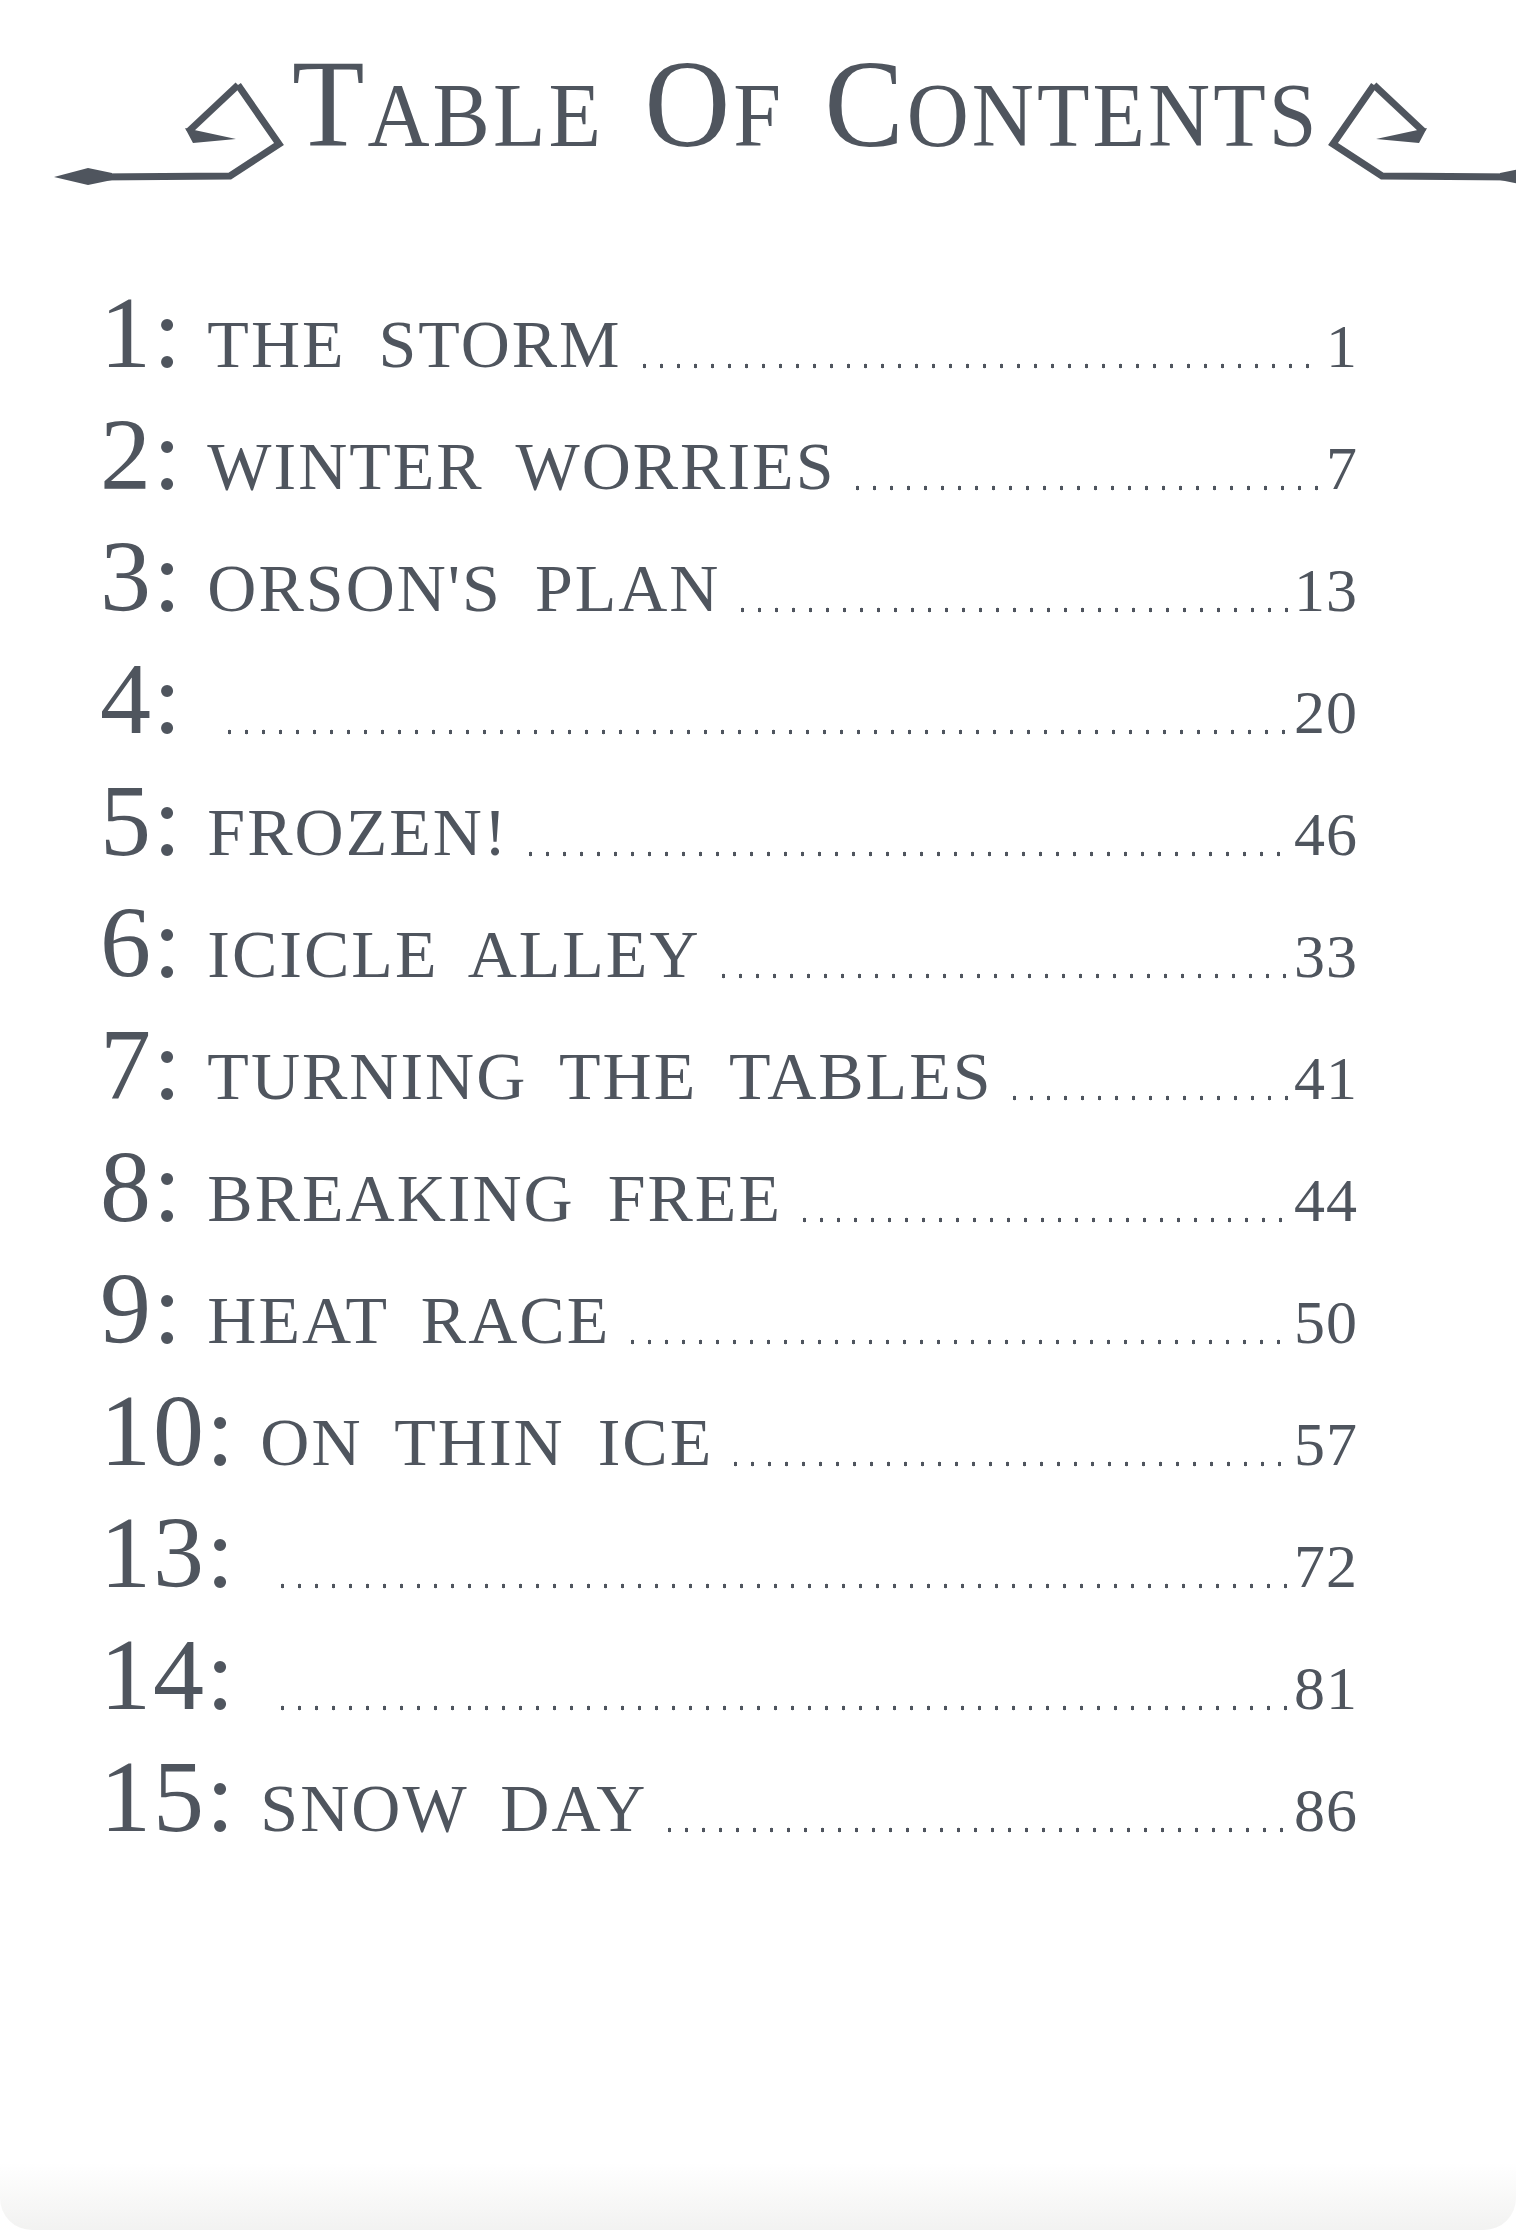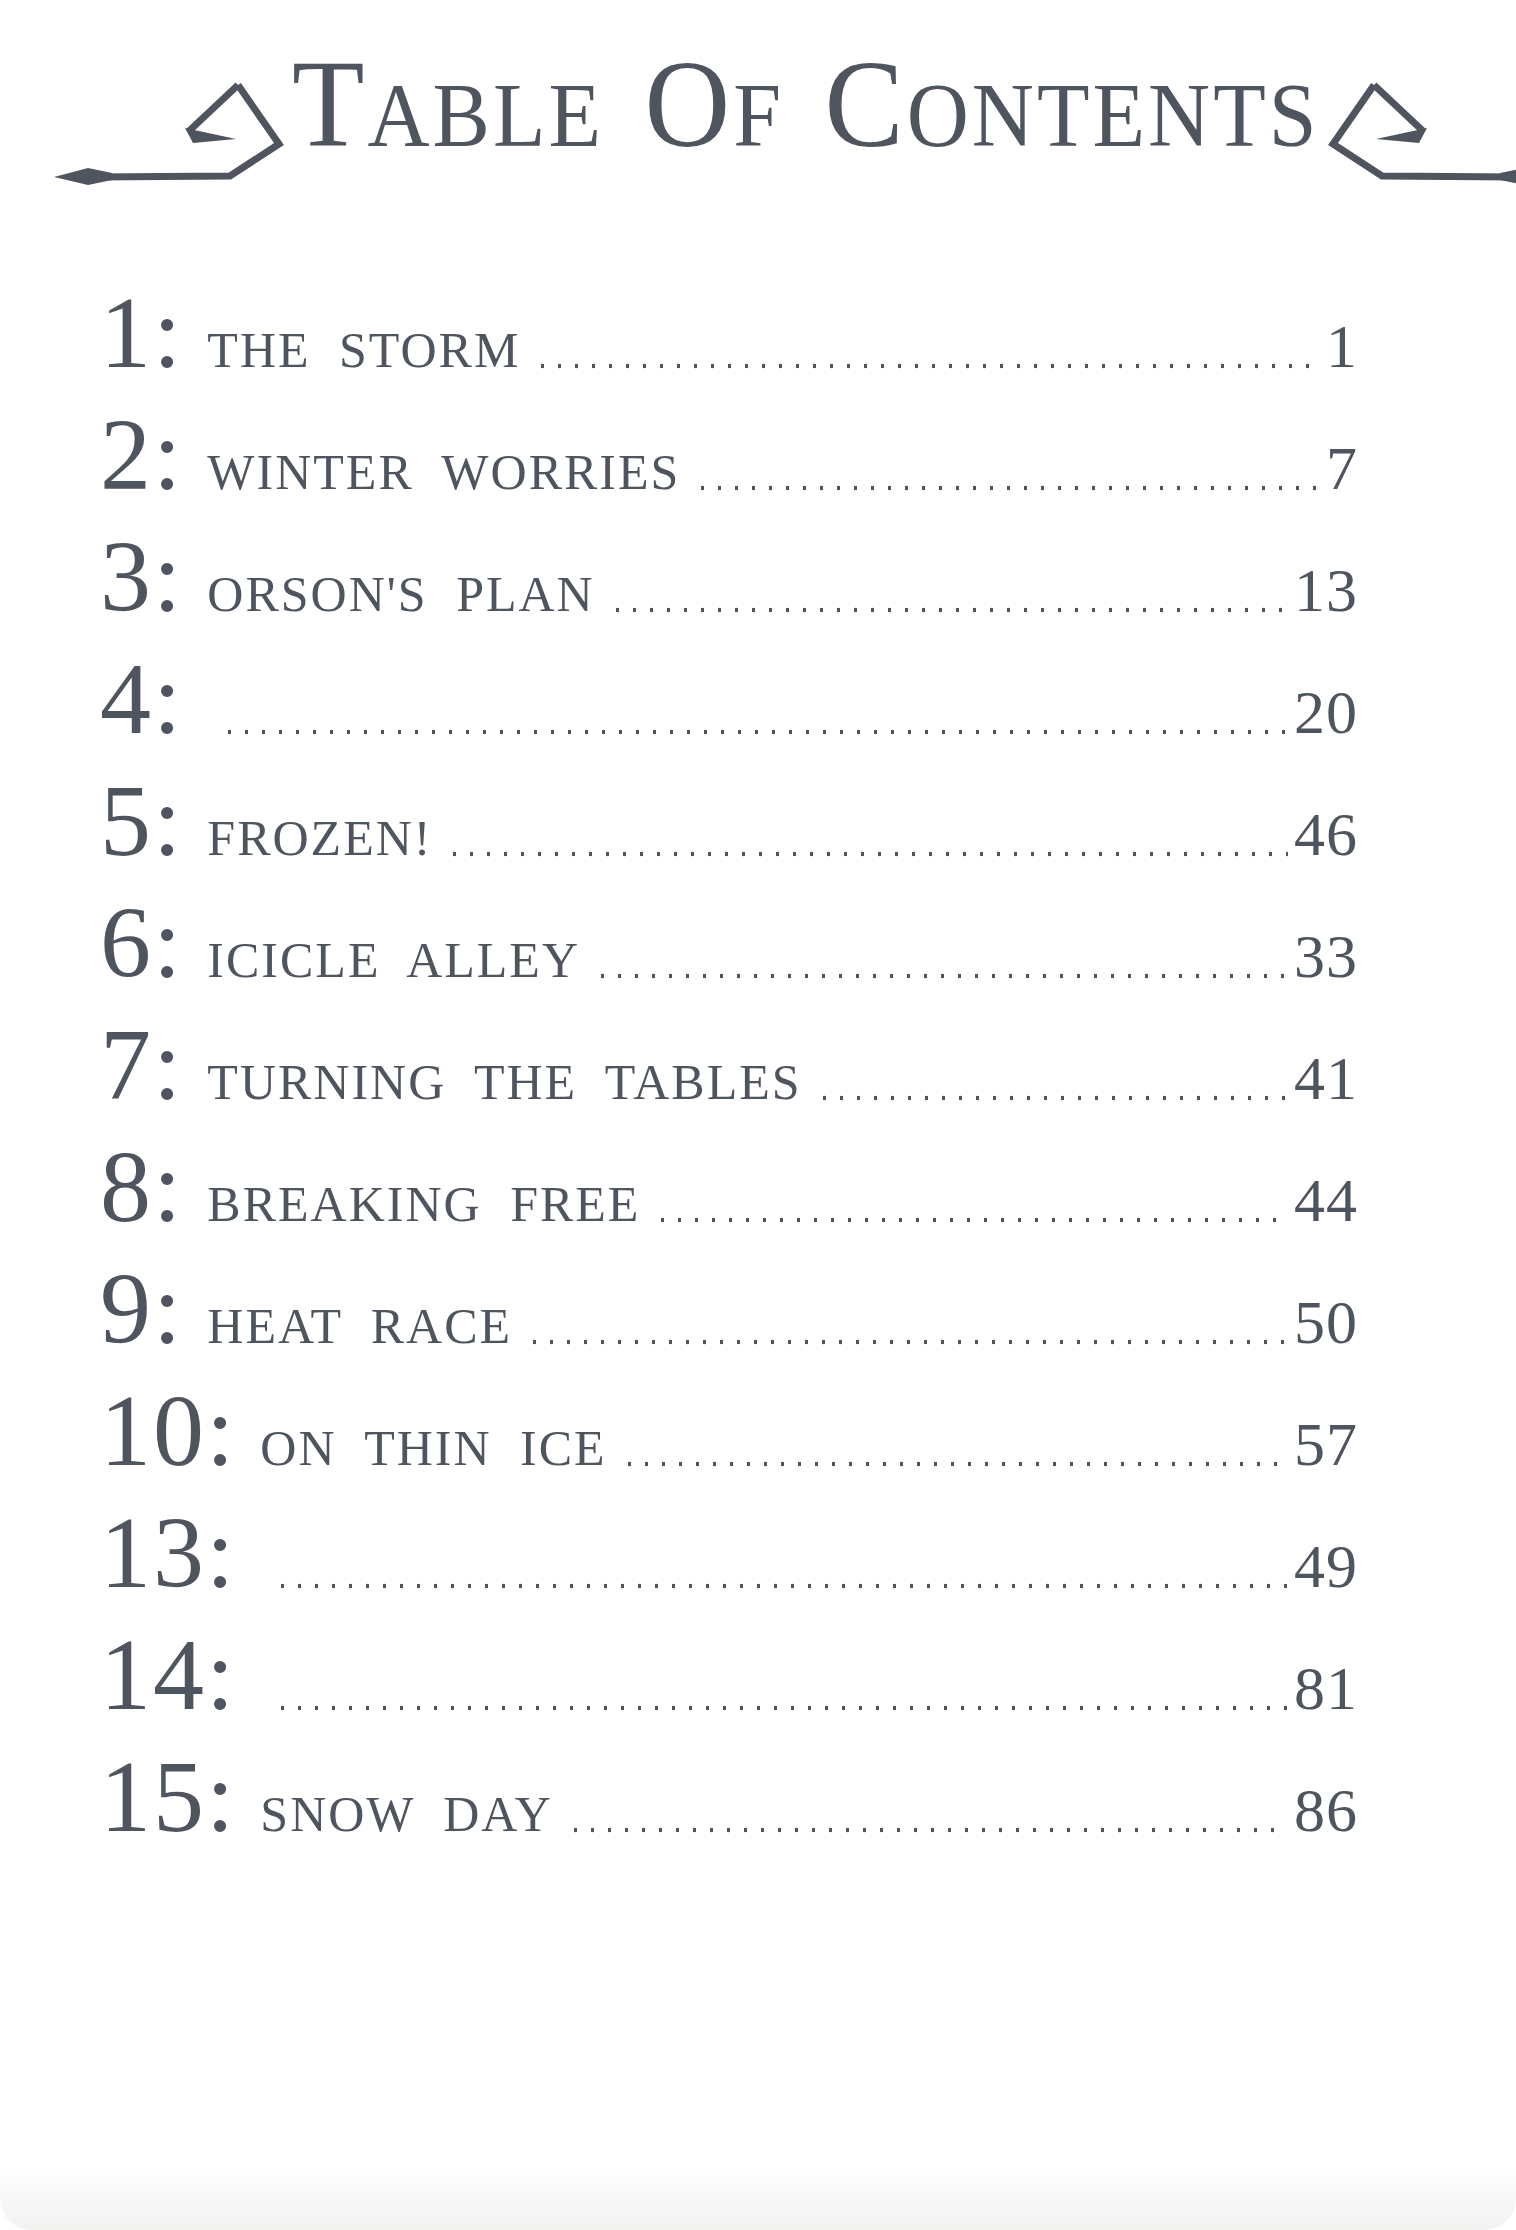--- a/index.html
+++ b/index.html
@@ -62,21 +62,21 @@
     height: 122px;
   }
   .num {
     font-size: 102px;
     line-height: 1;
     letter-spacing: 2px;
     flex: 0 0 auto;
     margin-right: 24px;
   }
   .chapter-title {
-    font-size: 50px;
+    font-size: 68px;
     line-height: 1;
     letter-spacing: 2px;
     word-spacing: 14px;
     flex: 0 0 auto;
     white-space: nowrap;
     text-align: center;
   }
   .leader {
     flex: 1 1 auto;
     align-self: flex-end;
@@ -192,21 +192,21 @@
     <span class="chapter-title">ON THIN ICE</span>
     <span class="leader"></span>
     <span class="page-num">57</span>
   </div>
 
 
 
   <div class="row">
     <span class="num">13:</span>
     <span class="leader"></span>
-    <span class="page-num">49</span>
+    <span class="page-num">72</span>
   </div>
 
   <div class="row">
     <span class="num">14:</span>
     <span class="leader"></span>
     <span class="page-num">81</span>
   </div>
 
   <div class="row">
     <span class="num">15:</span>

